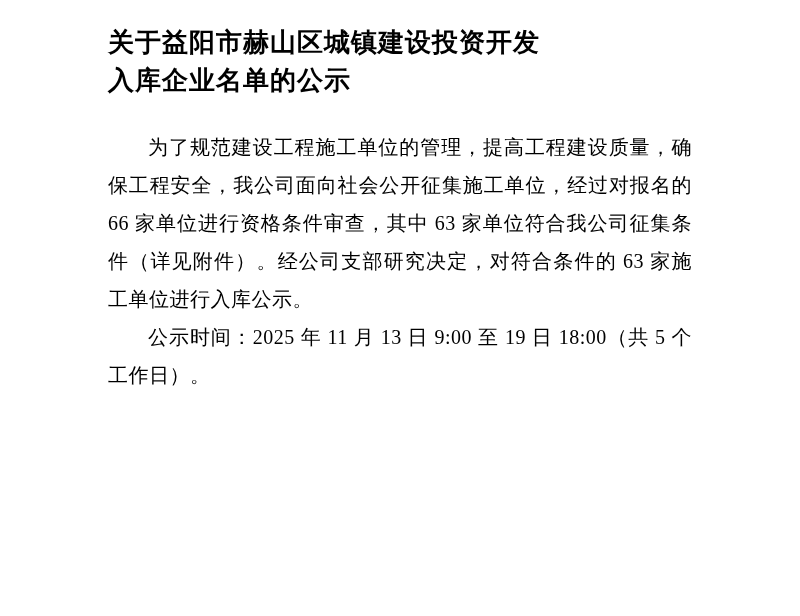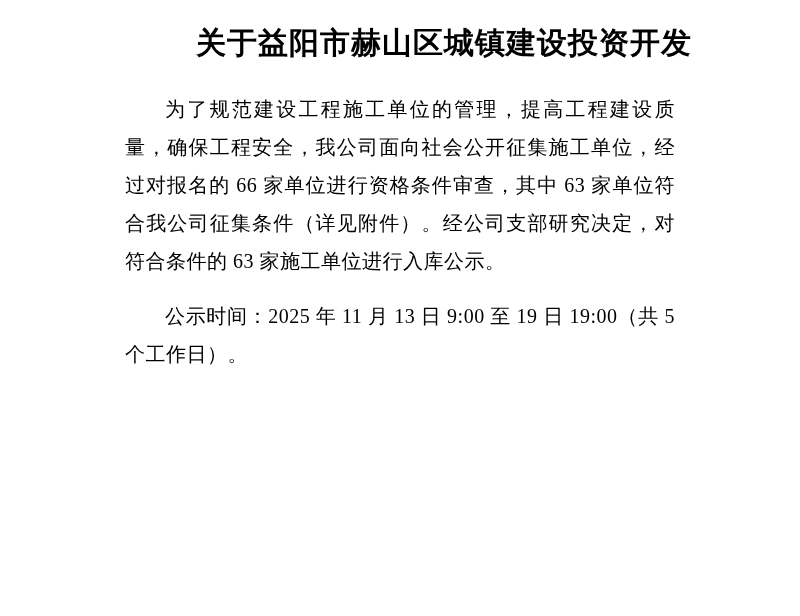--- a/index.html
+++ b/index.html
@@ -15,52 +15,53 @@
     overflow: hidden;
   }
   .page {
     width: 800px;
     height: 616px;
     box-sizing: border-box;
     padding: 18px 108px 0 108px;
     position: relative;
   }
   .doc-title {
-    text-align: right;
-    font-size: 30px;
+    text-align: left;
+    font-size: 26px;
     font-weight: bold;
     line-height: 38px;
     letter-spacing: 1px;
     margin: 0;
     padding-top: 6px;
   }
   .doc-title .title-line {
     display: block;
     white-space: nowrap;
   }
   .body-block {
     margin-top: 28px;
   }
   .para {
     font-size: 20px;
     line-height: 38px;
     text-align: justify;
     text-justify: inter-ideograph;
-    margin: 17px;
+    margin: 0;
     text-indent: 2em;
     letter-spacing: 0.5px;
   }
 </style>
 </head>
 <body>
 
 <div class="page">
 
   <h1 class="doc-title">
     <span class="title-line">关于益阳市赫山区城镇建设投资开发</span>
+    <span class="title-line">入库企业名单的公示</span>
   </h1>
 
   <div class="body-block">
     <p class="para">为了规范建设工程施工单位的管理，提高工程建设质量，确保工程安全，我公司面向社会公开征集施工单位，经过对报名的 66 家单位进行资格条件审查，其中 63 家单位符合我公司征集条件（详见附件）。经公司支部研究决定，对符合条件的 63 家施工单位进行入库公示。</p>
-    <p class="para">公示时间：2025 年 11 月 13 日 9:00 至 19 日 19:00（共 5 个工作日）。</p>
+    <p class="para">公示时间：2025 年 11 月 13 日 9:00 至 19 日 18:00（共 5 个工作日）。</p>
   </div>
 
 </div>
 
 </body></html>

